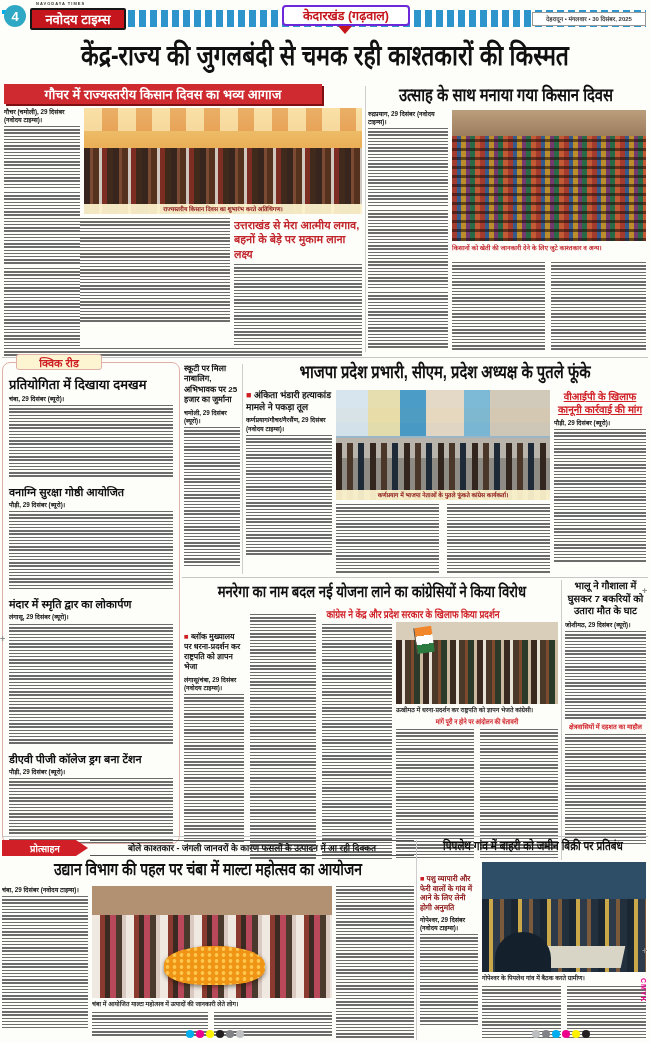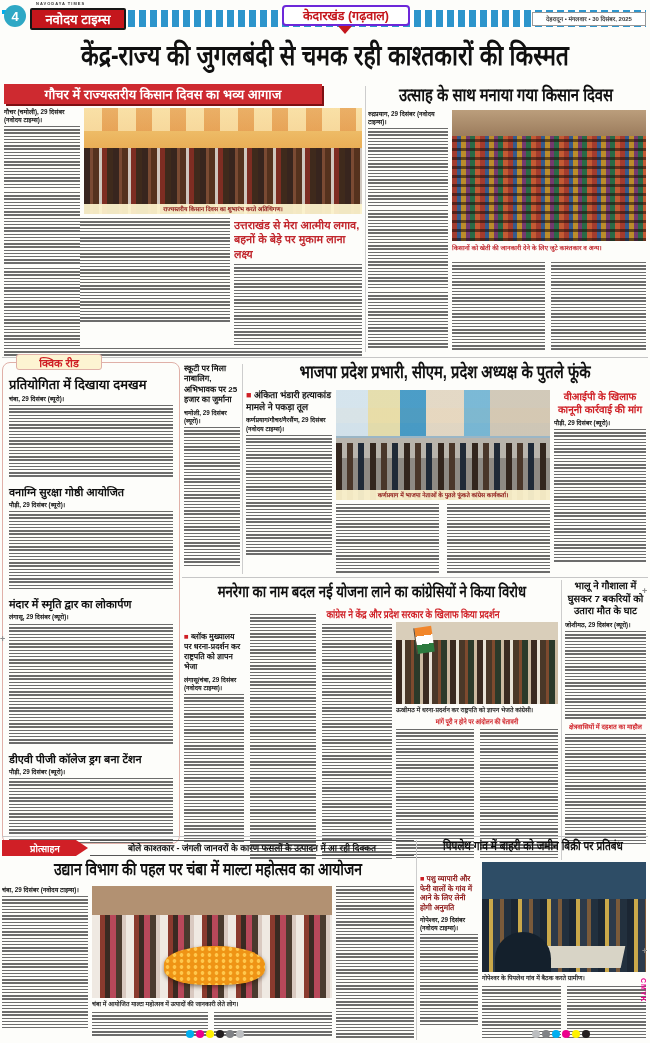--- a/index.html
+++ b/index.html
@@ -153,21 +153,21 @@
   <div class="ph" id="ph-street" style="left:336px;top:390px;width:214px;height:110px;background:linear-gradient(180deg,#bcd6e6 0 16%,#d9c9a8 16% 30%,#9ab6c6 30% 44%,#b8b4ac 44% 62%,#8e8a84 62% 100%);">
     <div style="left:0;right:0;top:0;height:42%;background:linear-gradient(90deg,#d8e6ee 0 15%,#eadfa8 15% 30%,#3f97c4 30% 42%,#e8d9c2 42% 60%,#74b6d4 60% 72%,#d4c8b4 72% 100%);opacity:.9;"></div>
     <div class="crowd" style="height:52%;background:repeating-linear-gradient(90deg,#33261e 0 6px,transparent 6px 11px,#4a372a 11px 17px,transparent 17px 22px,#1f2a38 22px 28px,transparent 28px 34px);"></div>
     <div class="photocap">
       <span>कर्णप्रयाग में भाजपा नेताओं के पुतले फूंकते कांग्रेस कार्यकर्ता।</span>
     </div>
   </div>
   <div class="tx abs" style="left:336px;top:504px;width:103px;height:70px;"></div>
   <div class="tx abs" style="left:447px;top:504px;width:103px;height:70px;"></div>
   <div class="abs" style="left:554px;top:390px;width:92px;height:184px;">
-    <h3 style="font-size:10px;line-height:1.3;color:#cf1f25;text-align:center;margin-bottom:3px;">वीआईपी के खिलाफ कानूनी कार्रवाई की मांग</h3>
+    <h3 style="font-size:10px;line-height:1.3;color:#cf1f25;text-align:center;margin-bottom:3px;text-decoration:underline;">वीआईपी के खिलाफ कानूनी कार्रवाई की मांग</h3>
     <div class="dl">पौड़ी, 29 दिसंबर (ब्यूरो)।</div>
     <div class="tx" style="height:134px;"></div>
   </div>
 
   <div class="hr" style="left:182px;top:577px;width:466px;"></div>
 
   <div class="abs" style="left:184px;top:580px;width:374px;height:26px;">
     <h2 class="cond" style="font-size:16px;line-height:24px;text-align:center;">मनरेगा का नाम बदल नई योजना लाने का कांग्रेसियों ने किया विरोध</h2>
   </div>
   <div class="abs" style="left:268px;top:607px;width:290px;height:13px;">

